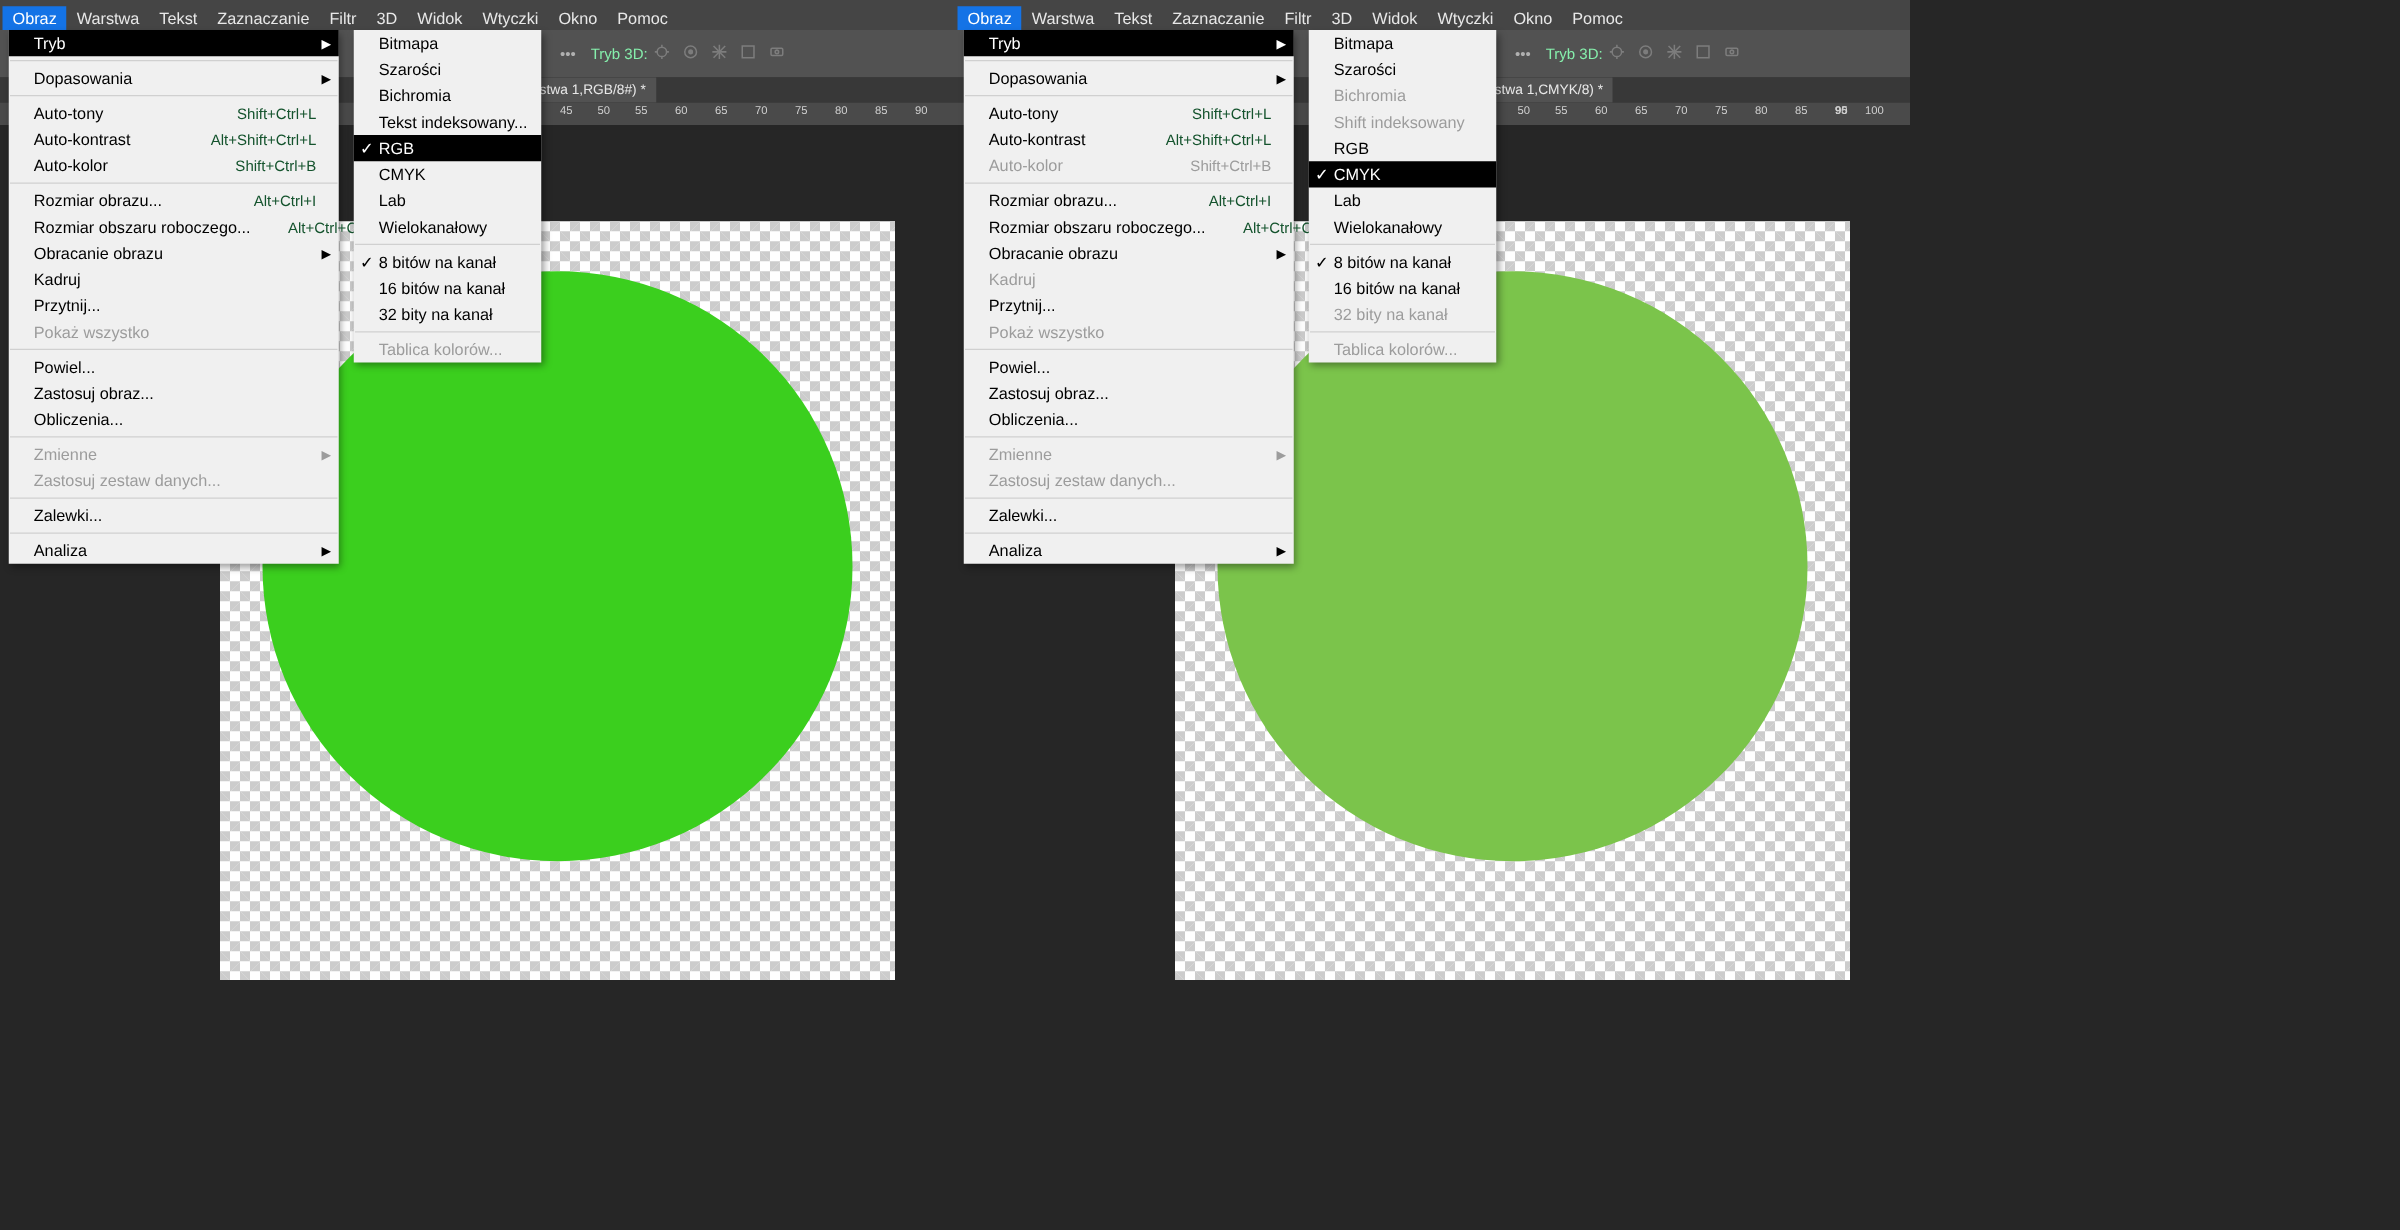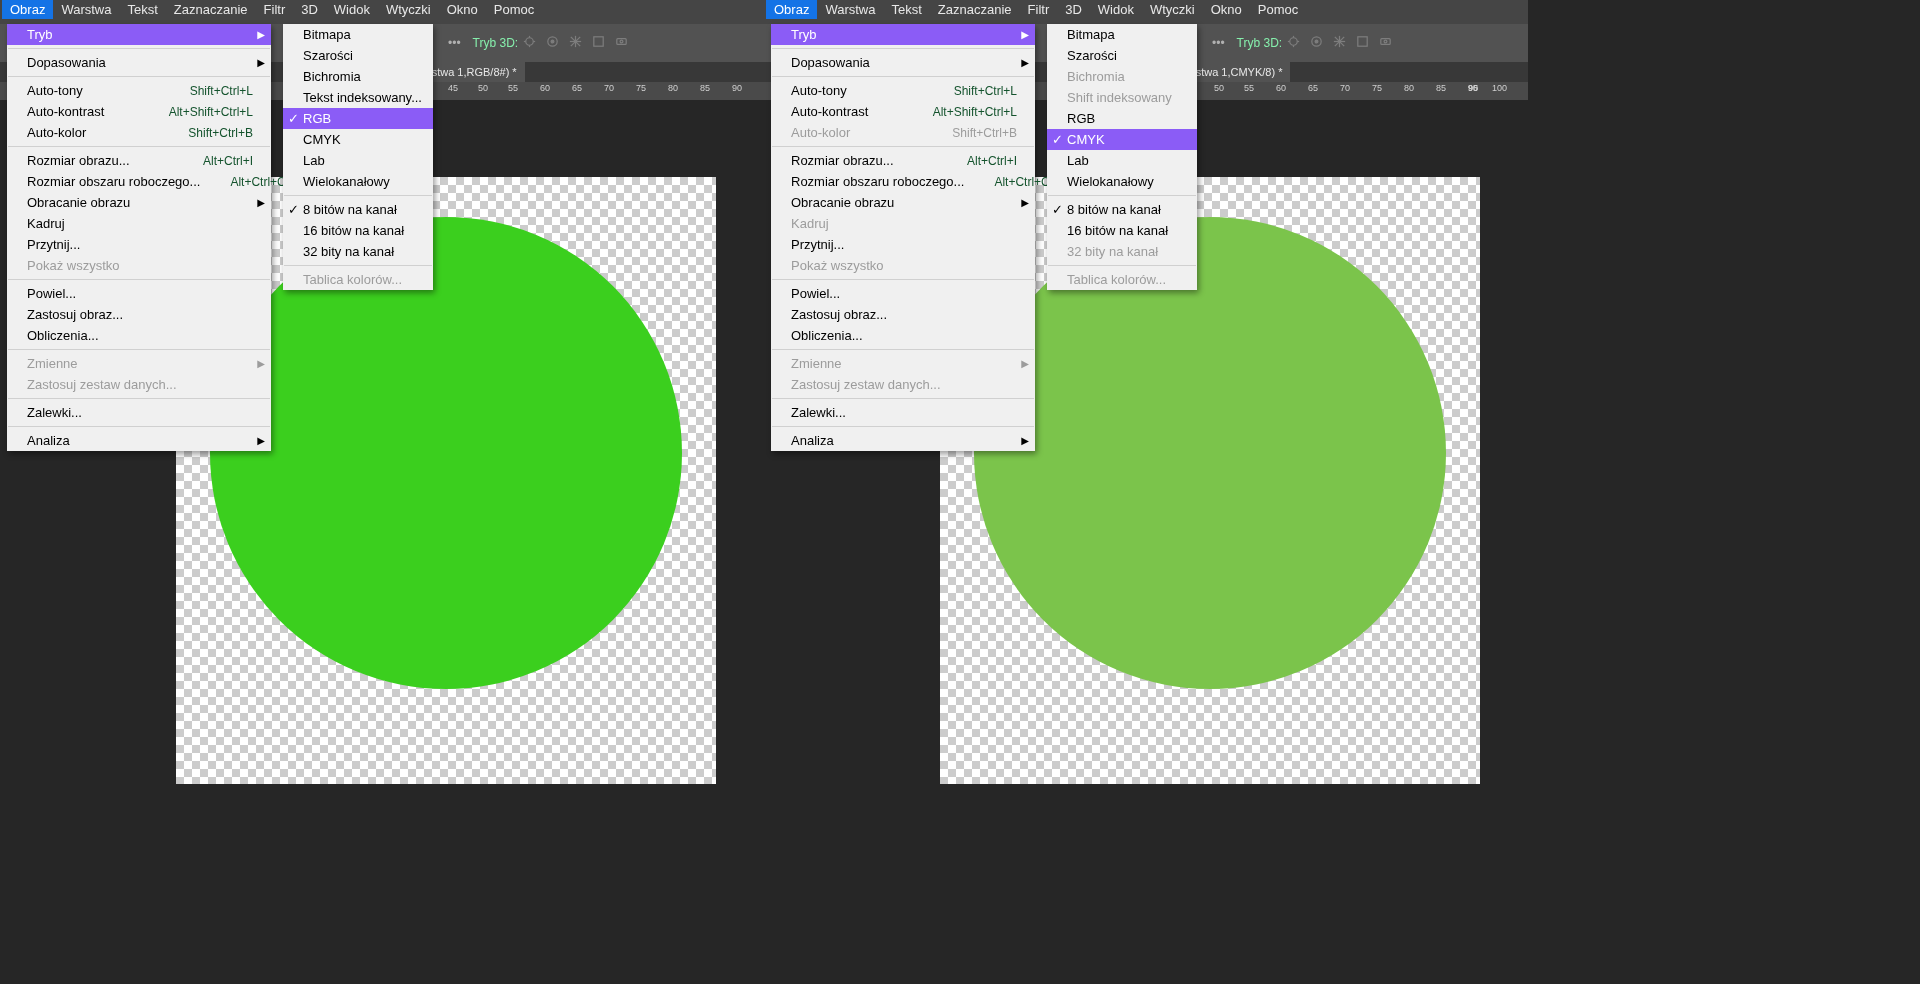--- a/index.html
+++ b/index.html
@@ -1,20 +1,20 @@
 <!DOCTYPE html>
 <html><head>
 <meta charset="utf-8">
 <style>
   html,body{margin:0;padding:0;background:#262626;font-family:"Segoe UI",Arial,sans-serif;font-size:13px;color:#e0e0e0;overflow:hidden}
   .root{display:flex;width:1528px;height:784px}
   .panel{position:relative;width:764px;height:784px;overflow:hidden}
 
   
-  .menubar{position:absolute;top:0;left:0;right:0;height:24px;background:#454545;display:flex;align-items:flex-start;padding:0 2px;z-index:5}
+  .menubar{position:absolute;top:0;left:0;right:0;height:24px;background:#454545;display:flex;align-items:flex-end;padding:0 2px;z-index:5}
   .menubar span{padding:2px 8px;color:#e8e8e8;cursor:default}
   .menubar span.sel{background:#1473e6;color:#fff}
 
   
   .optbar{position:absolute;top:24px;left:0;right:0;height:38px;background:#525252;display:flex;align-items:center;color:#b0b0b0;font-size:12px;z-index:2}
   .optbar .dots{margin-left:448px}
   .optbar .t3{margin-left:12px;color:#86efac}
   .opt-icn{display:inline-block;width:15px;height:15px;margin:0 4px;color:#888}
   .opt-icn svg{stroke:#7d7d7d;fill:none;stroke-width:1.3}
 
@@ -35,21 +35,21 @@
       linear-gradient(45deg,transparent 75%,#ccc 75%),
       linear-gradient(-45deg,transparent 75%,#ccc 75%);
     background-size:16px 16px;
     background-position:0 0,0 8px,8px -8px,-8px 0;
     background-color:#fff;}
   .circle{position:absolute;border-radius:50%;width:472px;height:472px;top:40px;left:34px}
 
   
   .menu{position:absolute;background:#f0f0f0;color:#000;box-shadow:2px 3px 6px rgba(0,0,0,.4);z-index:10}
   .menu .row{display:flex;justify-content:space-between;align-items:center;padding:3px 18px 3px 20px;white-space:nowrap;position:relative}
-  .menu .row.sel{background:#8b5cf6;color:#fff}
+  .menu .row.sel{background:#000000;color:#fff}
   .menu .row.dis{color:#9c9c9c}
   .menu .row .sc{color:#14532d;font-size:12px;margin-left:30px}
   .menu .row.dis .sc{color:#9c9c9c}
   .menu .row .arr{position:absolute;right:6px;top:5px;font-size:10px}
   .menu .row.sel .arr{color:#fff}
   .menu hr{border:none;border-top:1px solid #d0d0d0;margin:3px 1px}
   .chk{position:absolute;left:5px;top:3px}
 
   .menu.main{top:24px;left:7px;width:264px}
   .menu.sub{top:24px;left:283px;width:150px}

